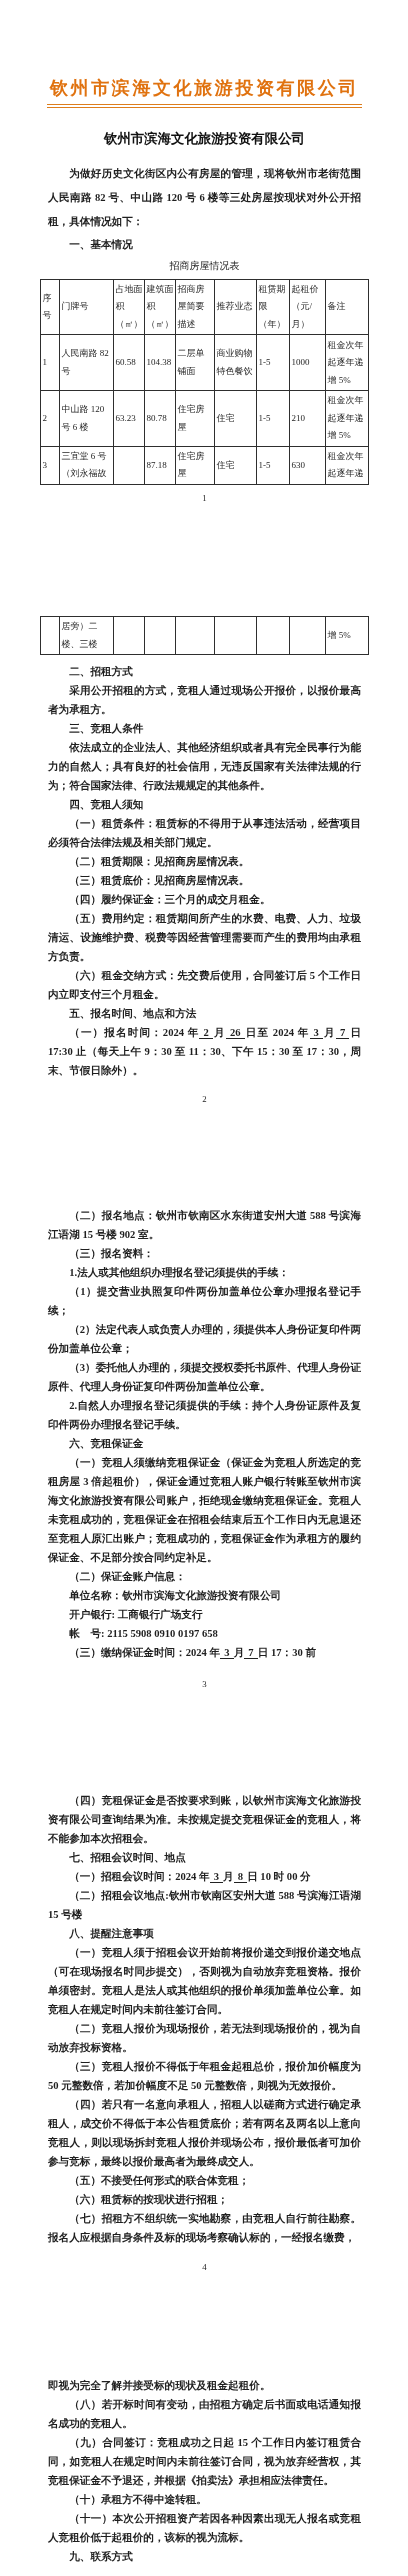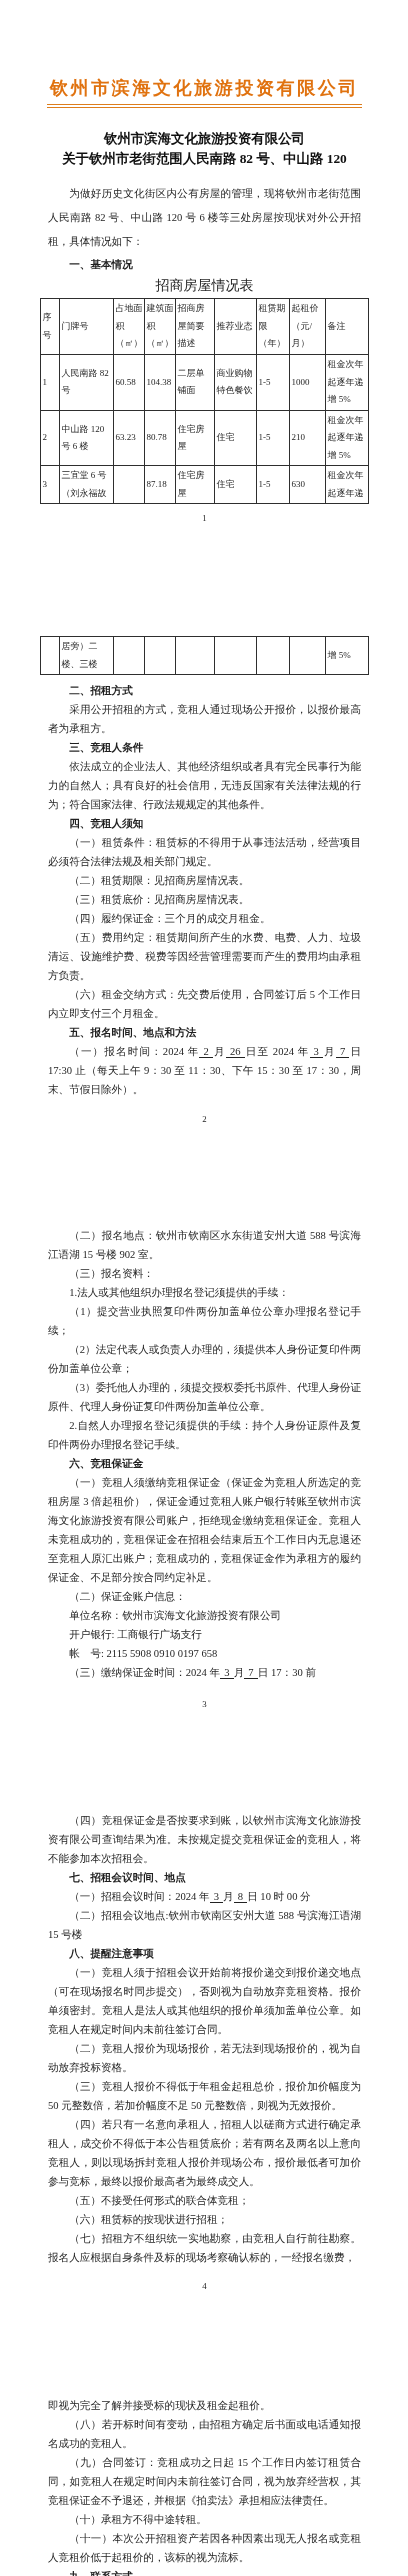--- a/index.html
+++ b/index.html
@@ -5,44 +5,43 @@
   html,body{margin:0;padding:0;}
   body{
     width:409px;height:2824px;overflow:hidden;background:#ffffff;
     font-family:"Liberation Serif","DejaVu Serif",serif;color:#1f1f1f;
     position:relative;
   }
   .masthead{padding-top:76px;text-align:center;}
   .masthead .co{font-size:18px;font-weight:700;letter-spacing:2.6px;color:#e0720f;line-height:24px;}
   .rule2{margin:4.1px 47px 0;border-top:1.5px solid #dd7d1c;border-bottom:0.5px solid #dd7d1c;height:1.5px;}
   .doc-title{margin-top:21.6px;text-align:center;font-weight:700;font-size:13.4px;line-height:19.6px;color:#111;}
-  .par,.hsec{font-size:10.6px;margin:0 48px;line-height:19px;text-align:justify;}
+  .par,.hsec{font-size:10.6px;margin:0 48px;line-height:19px;text-align:justify;font-weight:bold;}
   .par{text-indent:2em;}
   .intro{line-height:24px;margin-top:13.4px;}
   .hsec{font-weight:700;text-indent:2em;font-family:"Liberation Sans","DejaVu Sans",sans-serif;}
-  .tbl-title{text-align:center;font-size:14px;line-height:17.5px;margin-top:3.1px;}
+  .tbl-title{text-align:center;font-size:10px;line-height:17.5px;margin-top:3.1px;}
   table{border-collapse:collapse;table-layout:fixed;margin:4.1px 0 0 40px;width:328px;font-size:9px;}
   td,th{border:0.8px solid #2e2e2e;text-align:left;vertical-align:middle;padding:1px 1.5px;font-weight:400;line-height:17.5px;word-break:break-all;}
   .pagenum{text-align:center;font-size:8.8px;line-height:12.4px;margin-top:7.2px;}
   .pgap{width:100%;}
   .blank{border-bottom:0.8px solid #222;padding:0 4.1px;}
   .mt4{margin-top:1px;}
   .noindent{text-indent:0;}
 </style>
 </head>
 <body>
 
 <div class="masthead">
   <div class="co">钦州市滨海文化旅游投资有限公司</div>
   <div class="rule2"></div>
 </div>
 
 <div class="doc-title">
   <div>钦州市滨海文化旅游投资有限公司</div>
-  <div>关于钦州市老街范围人民南路 82 号、中山路 120</div>
 </div>
 
 <div class="par intro">为做好历史文化街区内公有房屋的管理，现将钦州市老街范围人民南路 82 号、中山路 120 号 6 楼等三处房屋按现状对外公开招租，具体情况如下：</div>
 
 <div class="hsec mt4">一、基本情况</div>
 <div class="tbl-title">招商房屋情况表</div>
 
 <table>
   <colgroup>
     <col style="width:19px">

